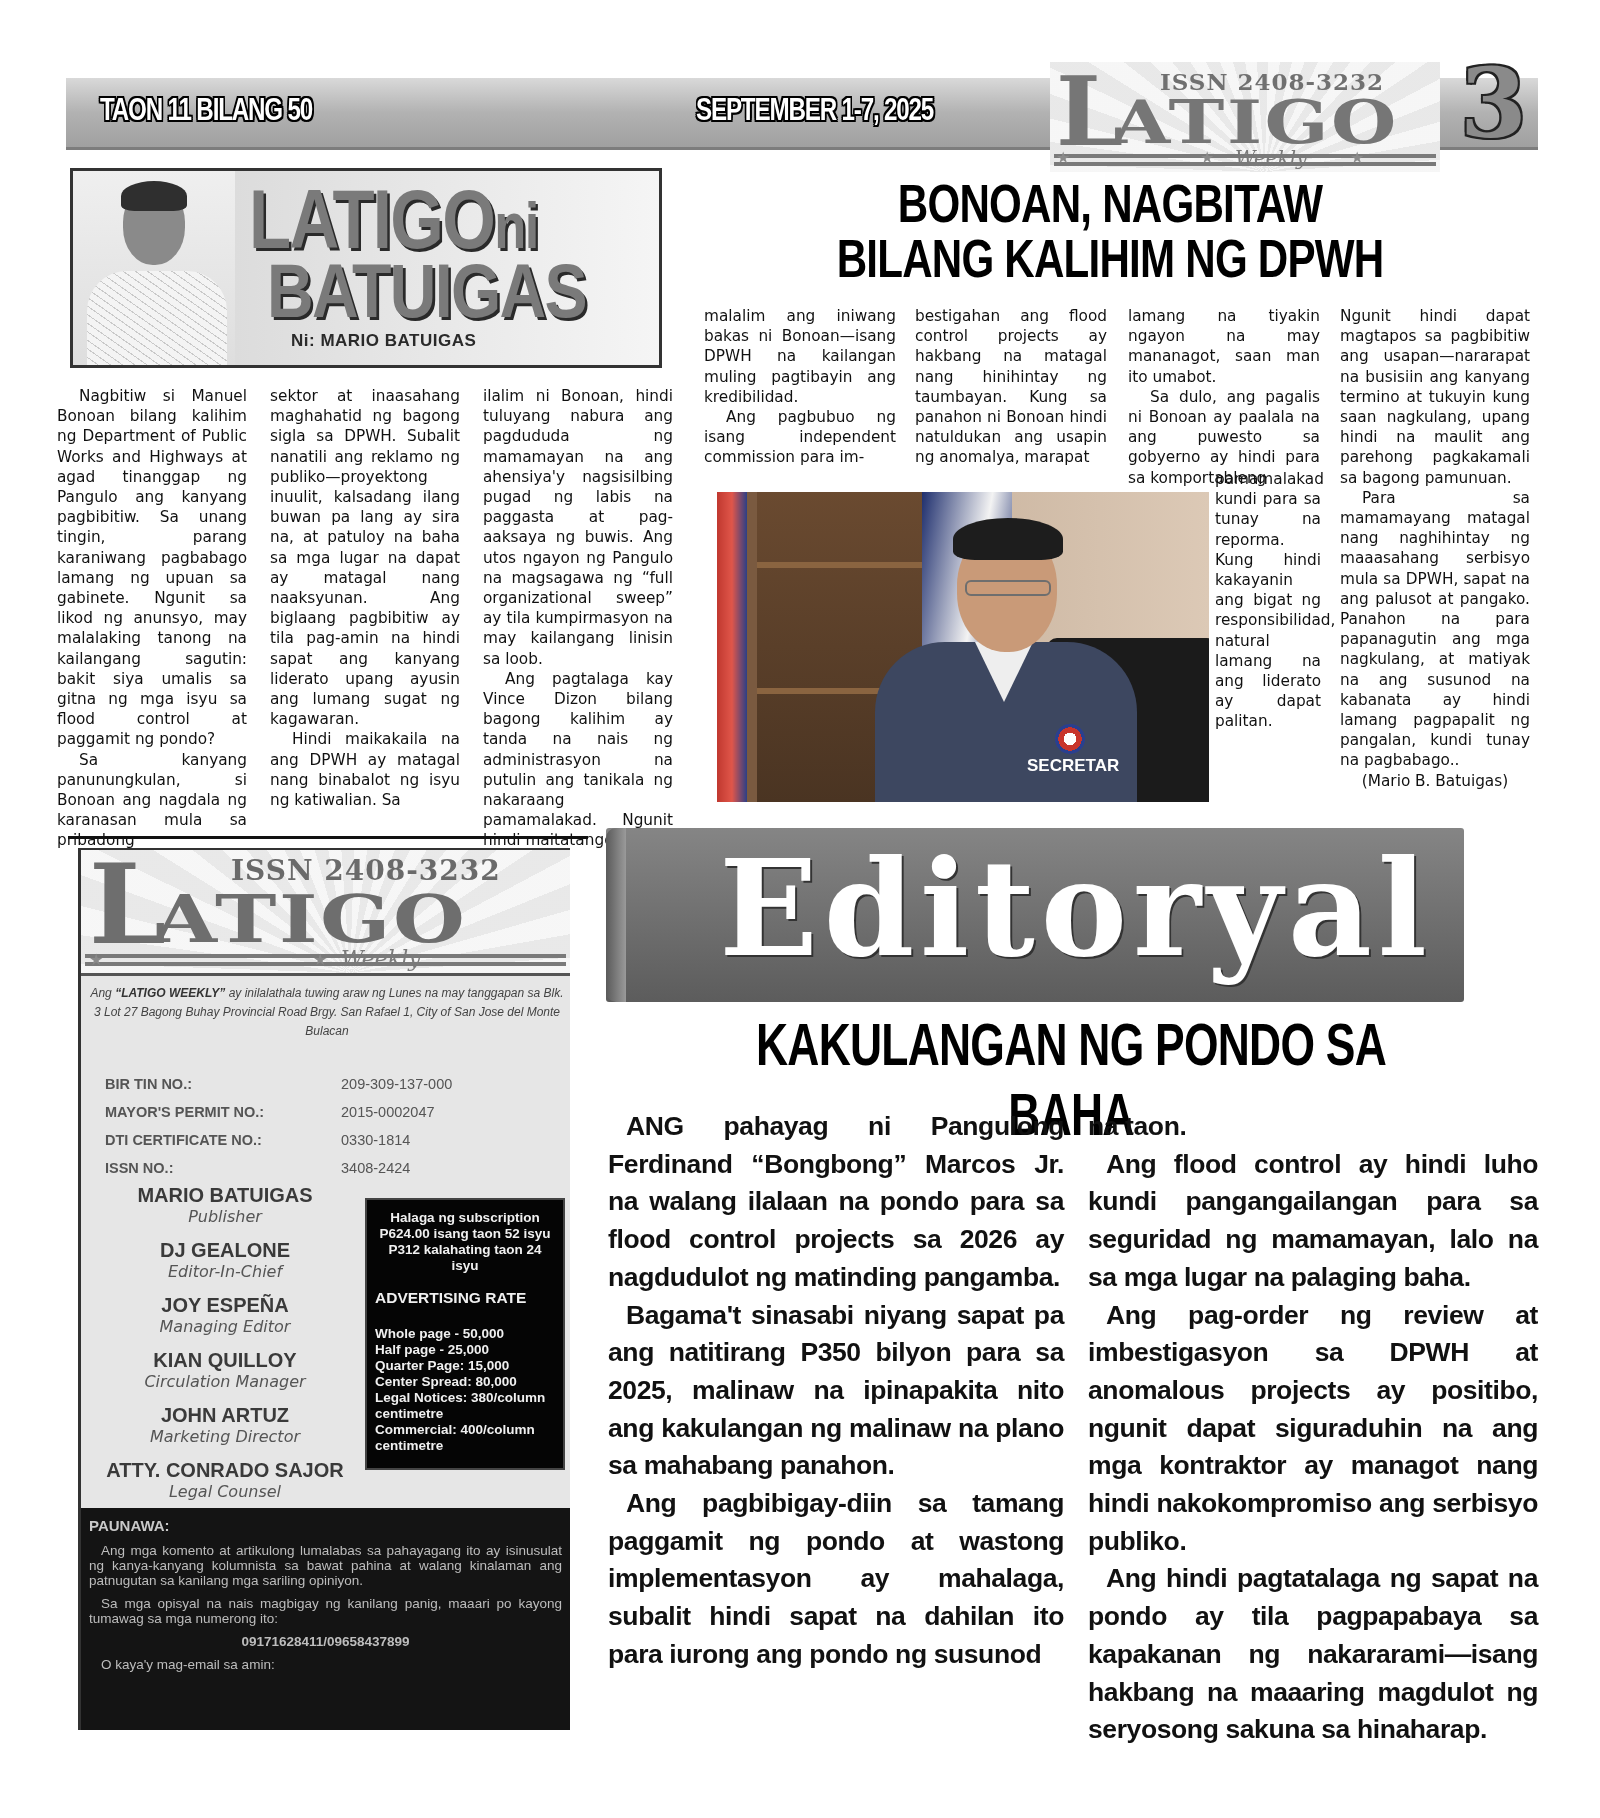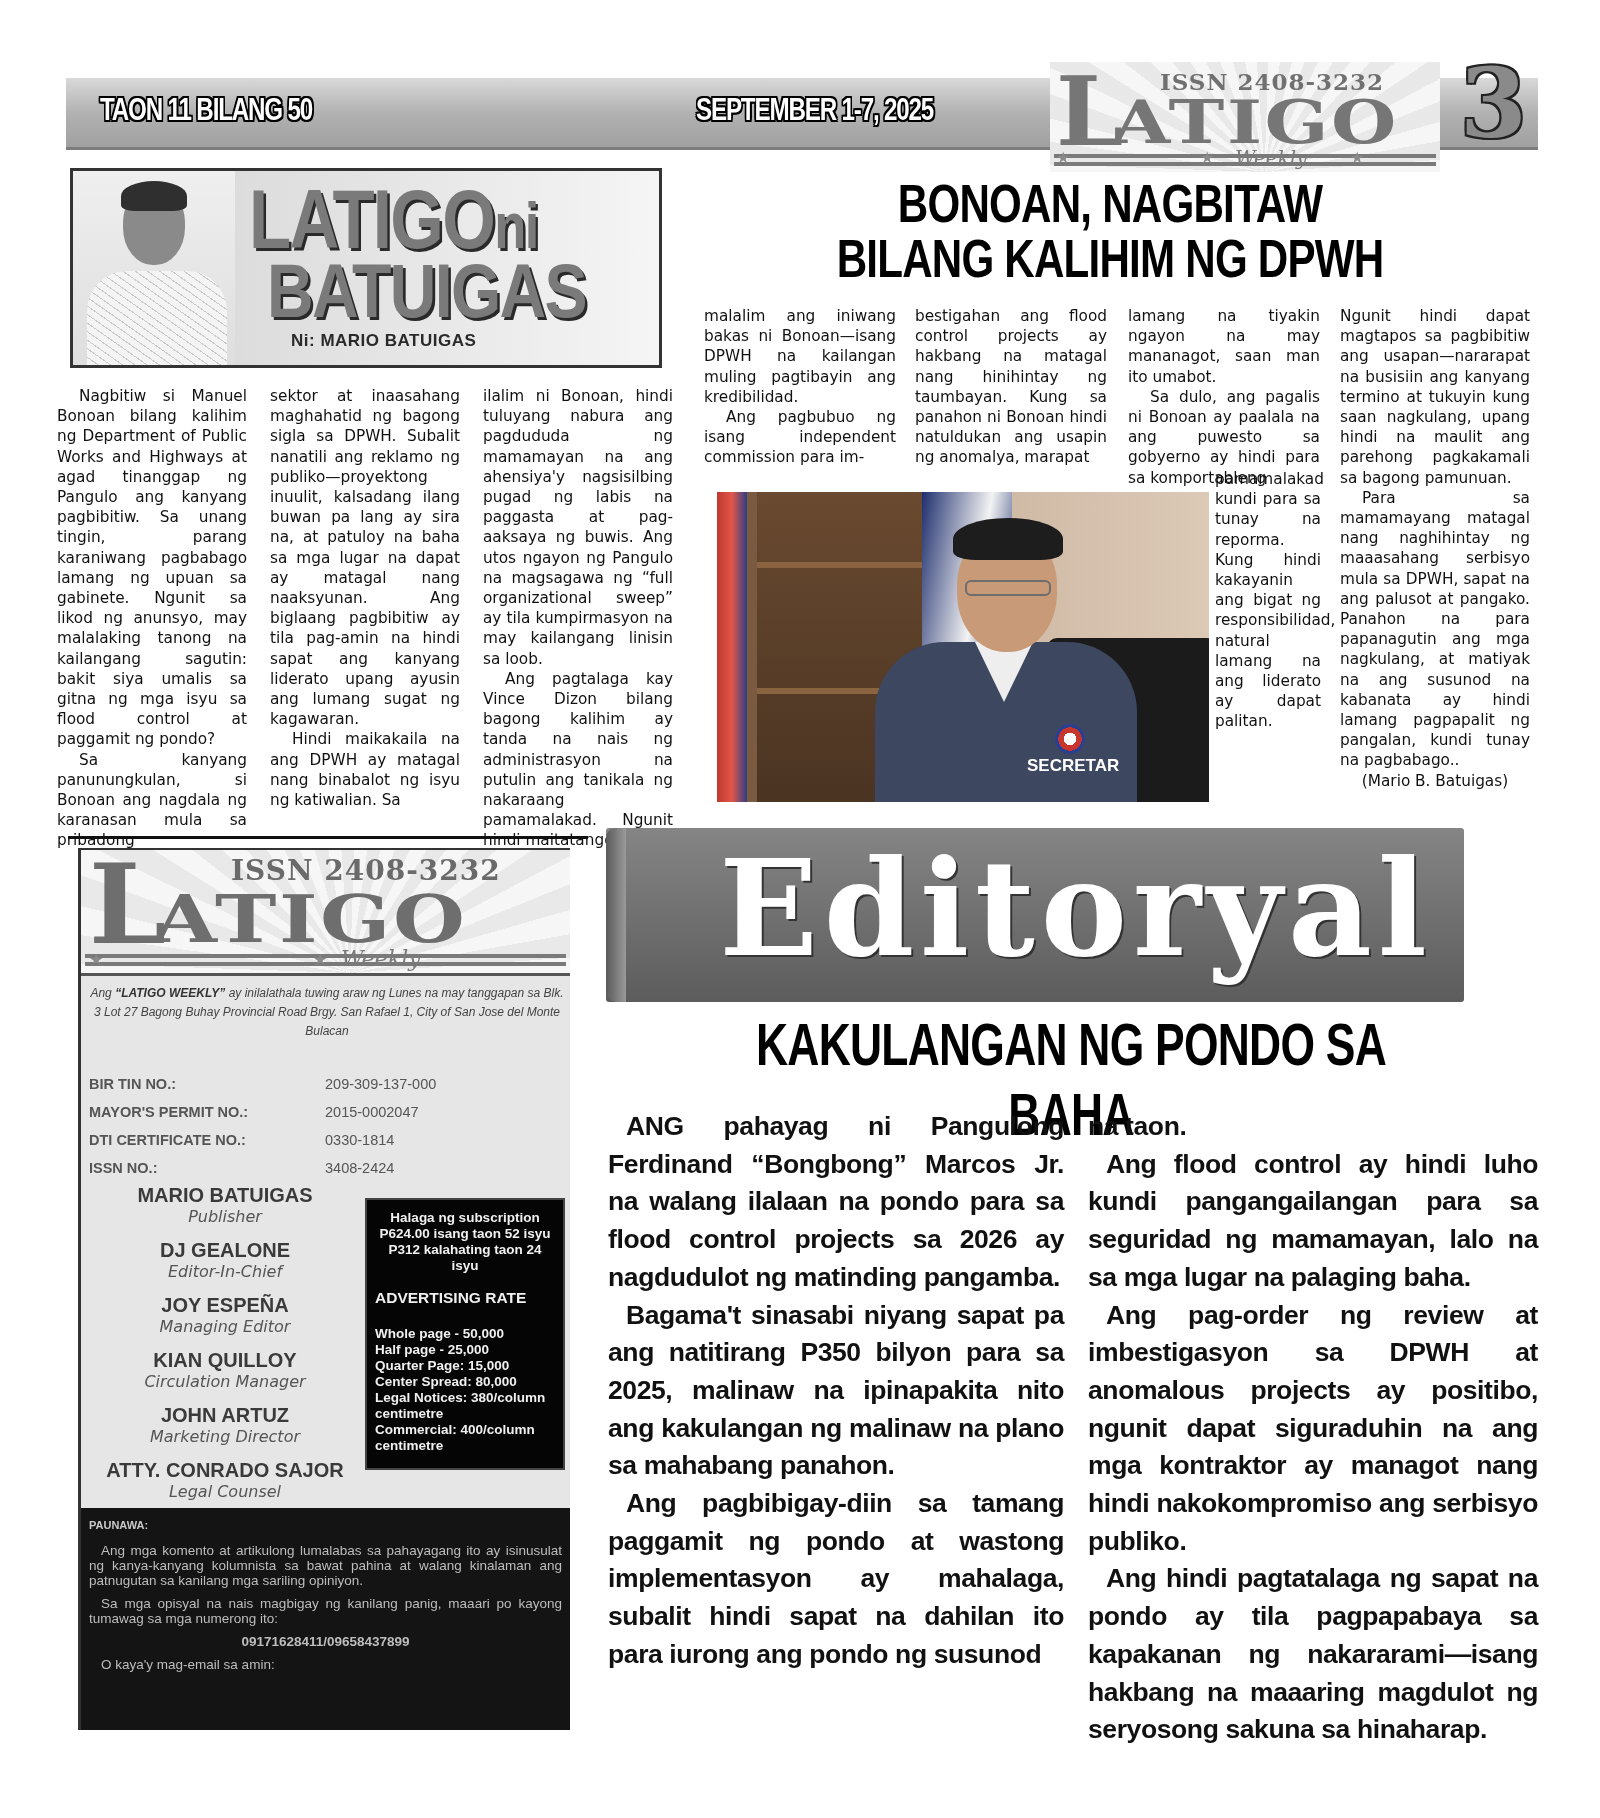--- a/index.html
+++ b/index.html
@@ -87,31 +87,31 @@
   .masthead { position: absolute; left: 78px; top: 848px; width: 492px; height: 882px; border-left: 3px solid #333; background: #e6e6e6; overflow: hidden; }
   .mh-logo { position: absolute; left: 0; top: 0; width: 100%; height: 128px; background: #f4f4f4; border-top: 2px solid #333; border-bottom: 3px solid #555; }
   .mh-logo .logo-L { font-size: 110px; left: 8px; top: 0; color: #6e6e6e; }
   .mh-logo .logo-issn { left: 150px; top: 4px; font-size: 28px; color: #6a6a6a; }
   .mh-logo .logo-word { left: 72px; top: 36px; font-size: 66px; color: #6e6e6e; }
   .mh-logo .logo-weekly { left: 260px; top: 96px; font-size: 22px; }
   .mh-intro { position: absolute; left: 8px; top: 136px; width: 476px; text-align: center; font-family: "Liberation Sans", sans-serif; font-size: 12px; line-height: 19px; color: #444; font-style: italic; }
   .mh-intro b { color: #333; }
   .mh-reg { position: absolute; left: 8px; top: 222px; width: 470px; font-family: "Liberation Sans", sans-serif; font-weight: bold; font-size: 14.5px; color: #555; }
   .mh-reg-row { display: flex; height: 28px; align-items: center; }
-  .mh-reg-row .k { width: 236px; }
+  .mh-reg-row .k { width: 236px; margin-left: 16px; }
   .mh-reg-row .v { font-weight: normal; color: #555; }
   .mh-staff { position: absolute; left: 8px; top: 336px; width: 272px; text-align: center; }
   .mh-staff-item { height: 55px; }
   .mh-name { font-family: "Liberation Sans", sans-serif; font-weight: bold; font-size: 20px; color: #3a3a3a; line-height: 22px; }
   .mh-role { font-family: "DejaVu Sans", sans-serif; font-style: italic; font-size: 16px; color: #555; line-height: 22px; }
   .mh-rates { position: absolute; left: 284px; top: 350px; width: 200px; height: 272px; background: #050505; color: #f0f0f0; font-family: "Liberation Sans", sans-serif; font-weight: bold; font-size: 13.5px; line-height: 16px; padding: 10px 8px; border: 2px solid #444; }
   .mh-rates .sub { text-align: center; }
   .mh-rates .adh { text-align: left; font-size: 15.5px; margin: 16px 0 20px; }
   .mh-notice { position: absolute; left: 0; top: 660px; width: 100%; height: 222px; background: #141414; color: #bdbdbd; font-family: "Liberation Sans", sans-serif; font-size: 13.5px; line-height: 15px; padding: 10px 8px; }
-  .mh-notice .ttl { font-weight: bold; font-size: 11px; margin-bottom: 10px; color: #c9c9c9; }
+  .mh-notice .ttl { font-weight: bold; font-size: 15px; margin-bottom: 10px; color: #c9c9c9; }
   .mh-notice p { text-indent: 12px; margin-bottom: 8px; text-align: justify; }
   .mh-notice .phone { text-align: center; font-weight: bold; text-indent: 0; }
 
   
   .ed-banner { position: absolute; left: 606px; top: 828px; width: 858px; height: 174px; background: linear-gradient(#858585, #5c5c5c); border-radius: 3px; }
   .ed-scroll { position: absolute; left: 0; top: 0; width: 20px; height: 174px; background: linear-gradient(90deg, #5a5a5a, #9a9a9a); border-radius: 10px 0 0 10px; }
   .ed-word { position: absolute; left: 40px; top: 6px; width: 860px; height: 150px; text-align: center; font-family: "DejaVu Serif", serif; font-weight: bold; font-size: 132px; line-height: 150px; color: #fff; letter-spacing: 6px;
     text-shadow: 2px 2px 0 #333; transform: scaleX(.98); }
   .ed-headline { position: absolute; left: 606px; top: 1010px; width: 930px; text-align: center; font-family: "Liberation Sans", sans-serif; font-weight: bold; font-size: 60px; line-height: 70px; color: #000; }
   .ed-headline span { display: inline-block; transform: scaleX(.74); letter-spacing: -1px; }

